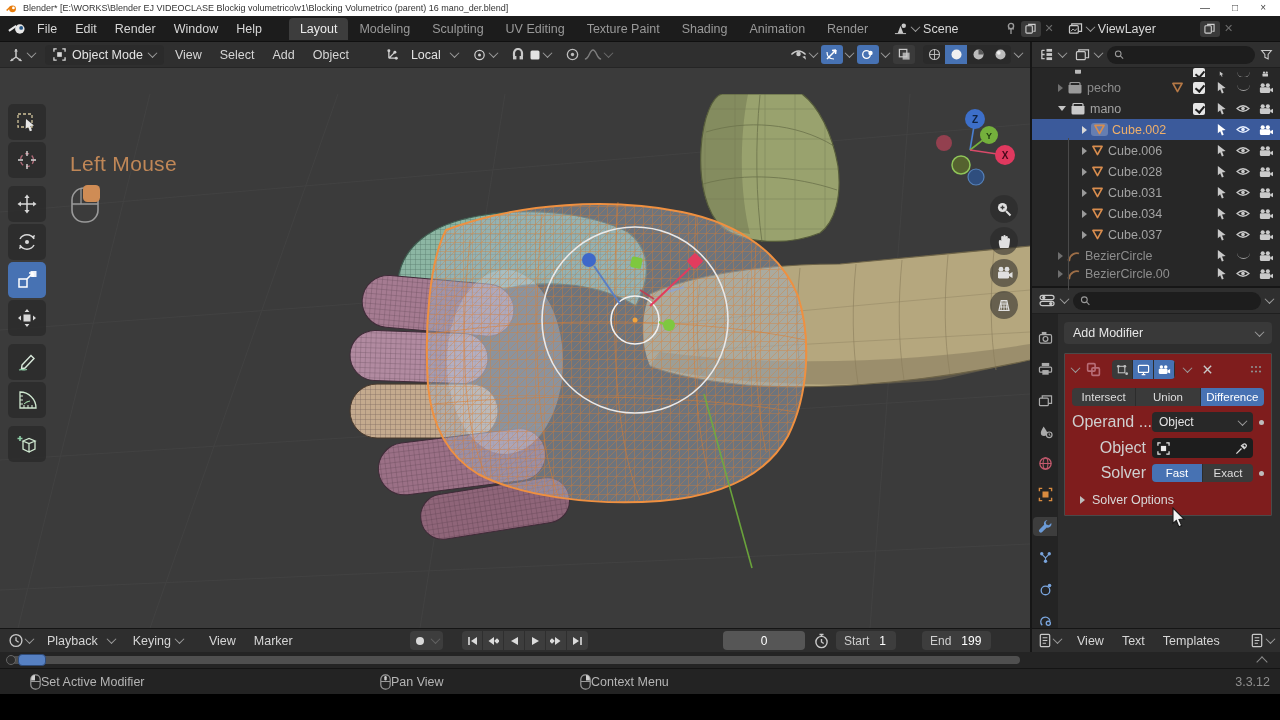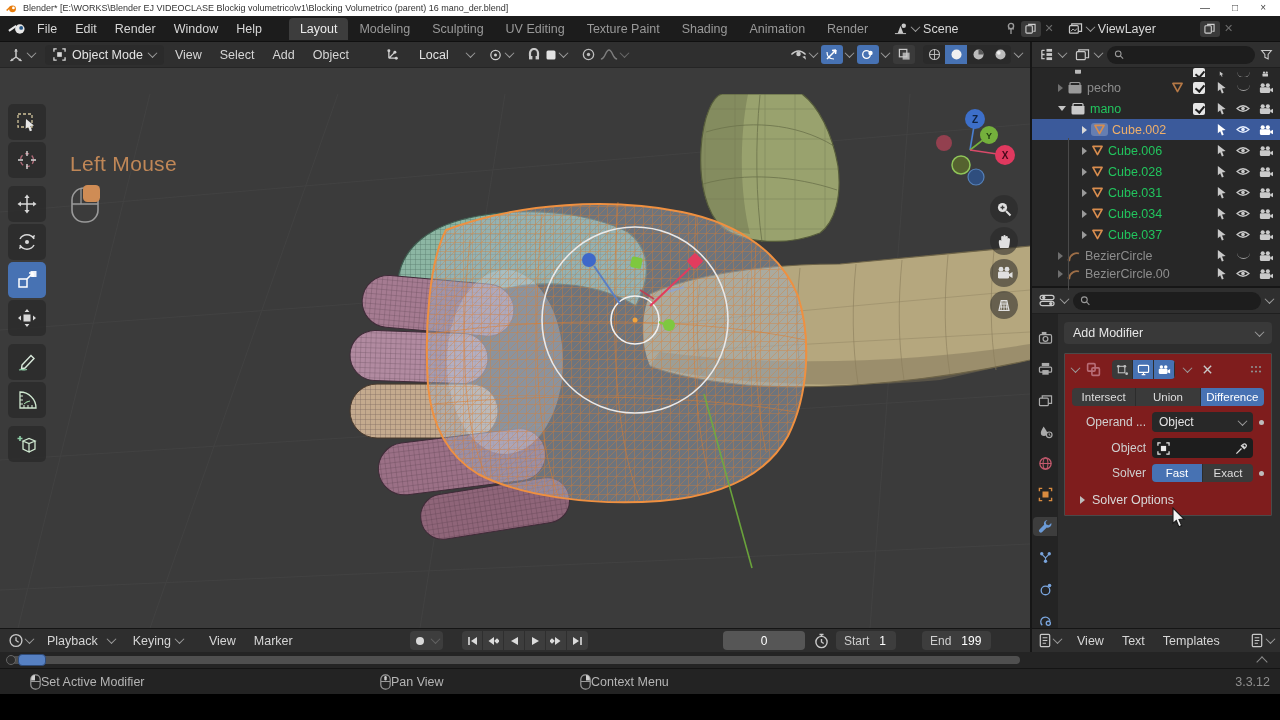--- a/index.html
+++ b/index.html
@@ -61,21 +61,21 @@
 .navbtn{position:absolute;left:990px;width:28px;height:28px;border-radius:50%;background:rgba(38,38,38,.55);display:flex;align-items:center;justify-content:center;z-index:5;}
 
 
 #sidebar{position:absolute;left:1030px;top:0;width:250px;height:586px;background:#272727;border-left:2px solid #161616;}
 #outliner{position:absolute;left:0;top:0;width:248px;height:244px;background:#272727;}
 .out-header{height:26px;background:#2f2f2f;display:flex;align-items:center;gap:5px;padding:0 7px;border-bottom:1px solid #1f1f1f;}
 .searchbox{flex:1;height:18px;background:#1d1d1d;border-radius:9px;display:flex;align-items:center;gap:4px;padding:0 7px;}
 .searchbox input{background:transparent;border:none;outline:none;color:#ccc;font-size:11px;width:100%;}
 .orow{height:21px;display:flex;align-items:center;gap:4px;padding-left:26px;position:relative;}
 .orow.child{padding-left:50px;}
-.orow .oname{font-size:12.5px;color:#22c55e;white-space:nowrap;overflow:hidden;flex:1;}
+.orow .oname{font-size:12.5px;color:#a3a3a3;white-space:nowrap;overflow:hidden;flex:1;}
 .orow.dim .oname{color:#8d8d8d;}
 .orow.sel{background:var(--selection-row);}
 .orow.sel .oname{color:var(--active-orange);}
 .rights{margin-left:auto;display:flex;align-items:center;padding-right:4px;}
 .rslot{width:22px;display:flex;justify-content:center;align-items:center;}
 .cb{width:12px;height:12px;background:#e6e6e6;border-radius:2px;position:relative;}
 .cb::after{content:"";position:absolute;left:3.5px;top:1px;width:4px;height:7px;border:solid #1e1e1e;border-width:0 2px 2px 0;transform:rotate(40deg);}
 .eyeclosed{width:13px;height:7px;border-bottom:1.7px solid #a2a2a2;border-radius:0 0 9px 9px;}
 .guide{position:absolute;left:1066px;top:96px;width:1px;height:153px;background:#4a4a4a;z-index:3;}
 .iconbox{background:rgba(255,255,255,.22);border-radius:3px;padding:1px 2px;display:flex;}
@@ -93,21 +93,21 @@
 .modpanel{margin-top:9px;border:1px solid #4a4a4a;border-radius:1px;background:#7f1d1d;padding:6px 7px 8px 7px;}
 .mhead{display:flex;align-items:center;gap:5px;}
 .hgroup{display:flex;border-radius:4px;overflow:hidden;margin-left:6px;}
 .hbtn{width:21px;height:19px;background:#3a3a3a;display:flex;align-items:center;justify-content:center;border-right:1px solid #2d2d2d;}
 .hbtn.on{background:var(--accent-blue);}
 .seg{display:flex;background:#3a3a3a;border-radius:4px;overflow:hidden;}
 .seg>div{padding:3px 0;text-align:center;color:#dedede;font-size:11.5px;border-right:1px solid #2c2c2c;flex:1;white-space:nowrap;}
 .seg>div:last-child{border-right:none;}
 .seg>div.on{background:var(--accent-blue);color:#fff;}
 .prow{display:flex;align-items:center;margin-top:6px;gap:6px;}
-.plabel{width:74px;text-align:right;color:#cfcfcf;font-size:12px;flex:0 0 auto;white-space:nowrap;}
+.plabel{width:74px;text-align:right;color:#cfcfcf;font-size:16px;flex:0 0 auto;white-space:nowrap;}
 .pvalue{flex:1;display:flex;align-items:center;}
 .drop{flex:1;background:#282828;border-radius:4px;height:20px;display:flex;align-items:center;padding:0 7px;color:#e2e2e2;font-size:12px;gap:5px;}
 .objfield{flex:1;background:#1d1d1d;border-radius:4px;height:20px;display:flex;align-items:center;padding:0 5px;gap:5px;}
 .adot{width:5px;height:5px;background:#bdbdbd;border-radius:50%;margin-left:6px;flex:0 0 auto;}
 .solveropts{display:flex;align-items:center;gap:7px;color:#d8d8d8;font-size:12.5px;margin-top:11px;padding-left:8px;}
 
 
 #bottombar{position:absolute;left:0;top:628px;width:1280px;height:24px;background:#2e2e2e;display:flex;border-top:1px solid #151515;}
 .tl{width:1030px;display:flex;align-items:center;padding:0 8px;gap:2px;position:relative;}
 .te{width:250px;display:flex;align-items:center;gap:2px;border-left:2px solid #161616;padding:0 6px;}
@@ -227,21 +227,21 @@
               <path d="M1 4 V1 H4 M10 1 H13 V4 M13 10 V13 H10 M4 13 H1 V10" stroke="#d8d8d8" fill="none" stroke-width="1.4"></path>
               <rect x="4.5" y="4.5" width="5" height="5" fill="#d8d8d8"></rect>
             </svg>
           <span>Object Mode</span>
           <i class="chev"></i>
         </div>
         <span class="menu">View</span>
         <span class="menu">Select</span>
         <span class="menu">Add</span>
         <span class="menu">Object</span>
-        <div style="display:flex;align-items:center;gap:18px;margin-left:26px">
+        <div style="display:flex;align-items:center;gap:10px;margin-left:26px">
           <svg width="15" height="13" viewBox="0 0 16 14">
               <path d="M3 11 L3 3 M3 11 L11 11 M3 11 L9 5" stroke="#d0d0d0" stroke-width="1.4" fill="none"></path>
               <circle cx="3" cy="3" r="1.6" fill="#d0d0d0"></circle>
               <circle cx="11" cy="11" r="1.6" fill="#d0d0d0"></circle>
               <circle cx="9.5" cy="4.5" r="1.6" fill="#d0d0d0"></circle>
             </svg>
           <span style="color:#e2e2e2;font-size:12.5px">Local</span>
           <i class="chev"></i>
         </div>
         <div style="display:flex;align-items:center;gap:3px;margin-left:10px">

